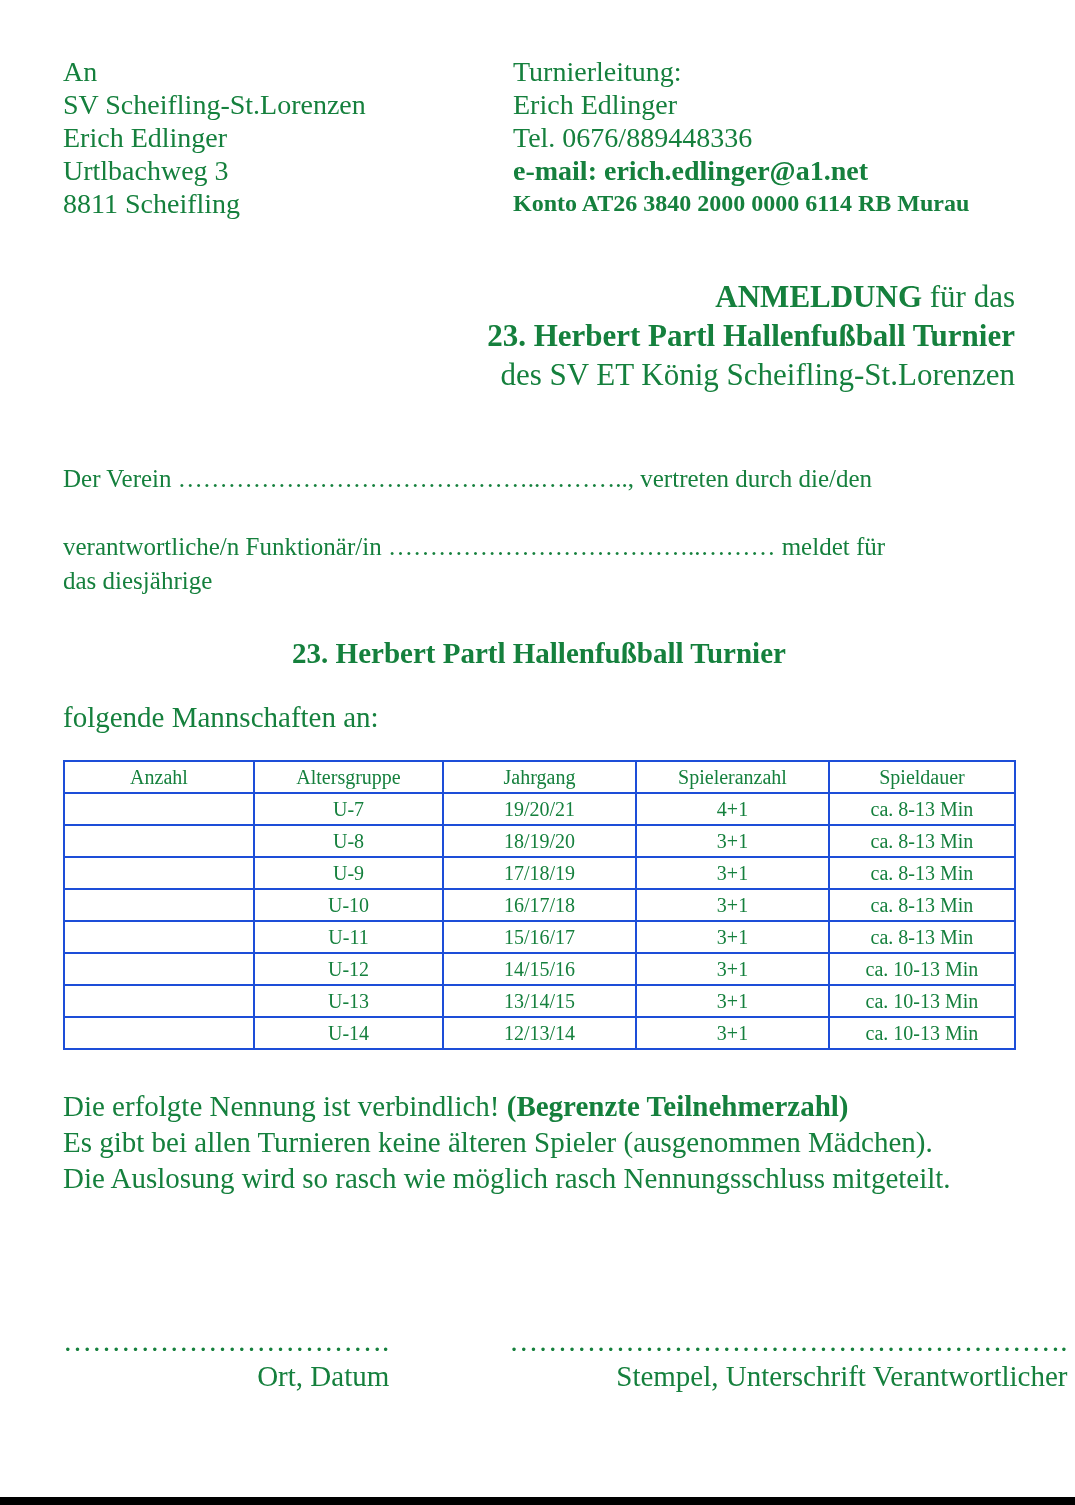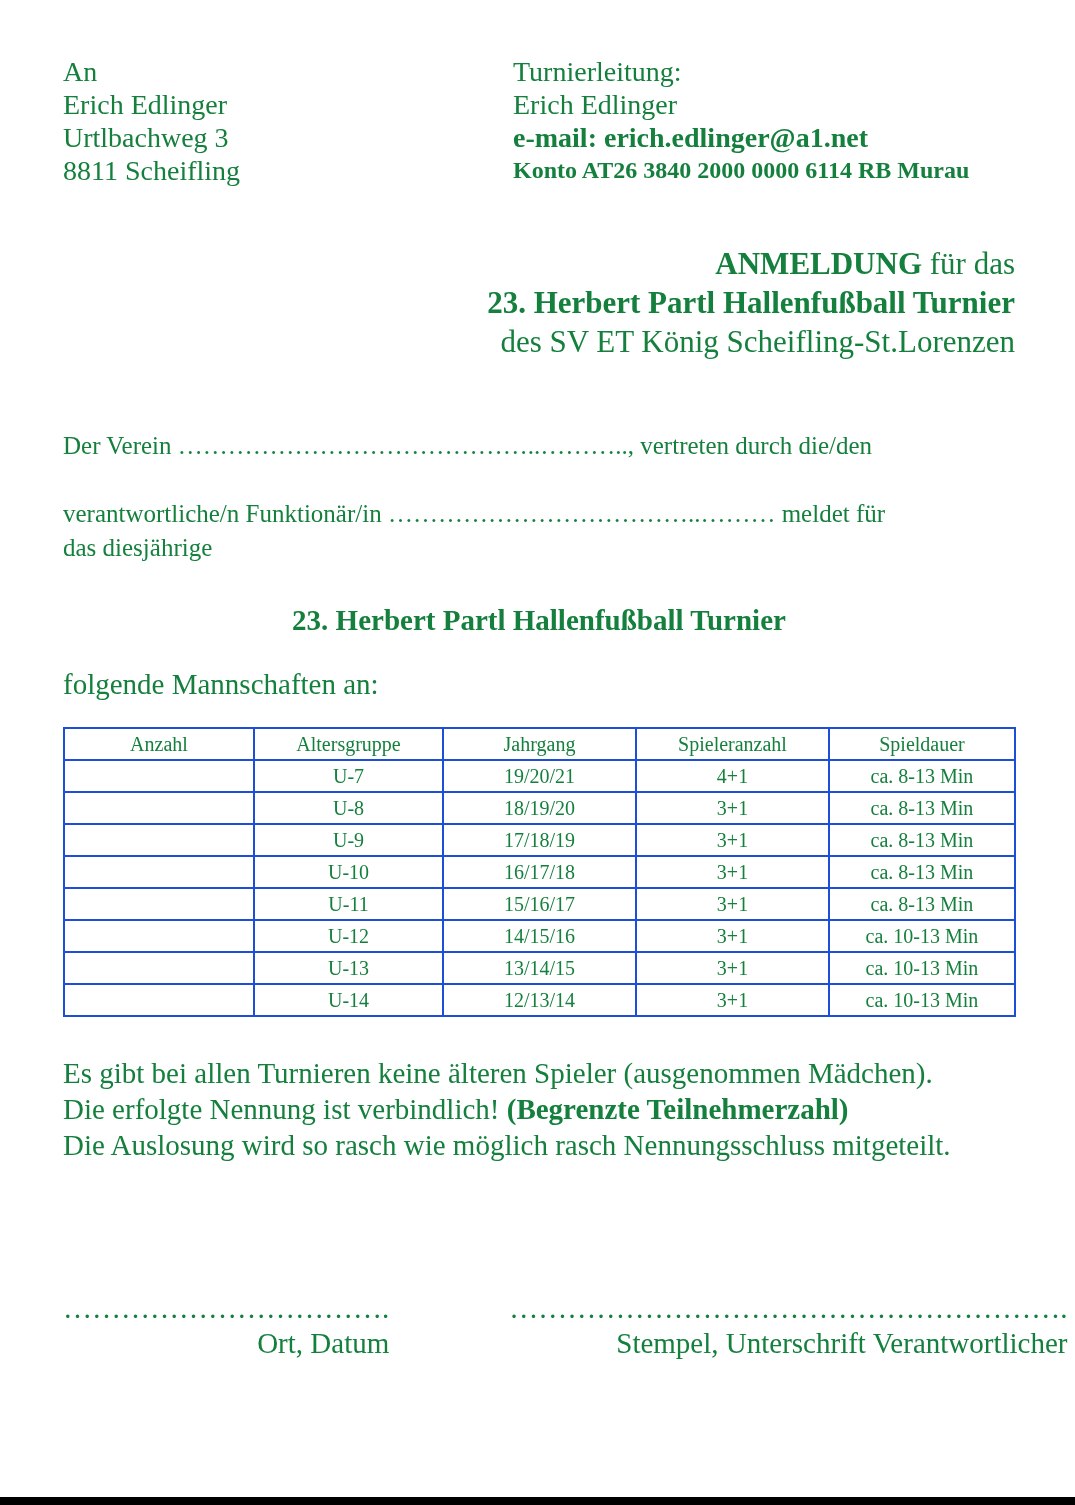--- a/index.html
+++ b/index.html
@@ -77,27 +77,29 @@
   }
 </style>
 </head>
 <body>
 
 <div class="page">
 
   <div class="header-row">
     <div class="addr-block">
       <div class="hline">An</div>
+      <div class="hline">SV Scheifling-St.Lorenzen</div>
       <div class="hline">Erich Edlinger</div>
       <div class="hline">Urtlbachweg 3</div>
       <div class="hline">8811 Scheifling</div>
     </div>
     <div class="contact-block">
       <div class="hline">Turnierleitung:</div>
       <div class="hline">Erich Edlinger</div>
+      <div class="hline">Tel. 0676/889448336</div>
       <div class="hline bold">e-mail: erich.edlinger@a1.net</div>
       <div class="contact-account">Konto AT26 3840 2000 0000 6114 RB Murau</div>
     </div>
   </div>
 
   <div class="title-block">
     <div class="title-line"><span class="bold">ANMELDUNG</span><span> für das</span></div>
     <div class="title-line bold">23. Herbert Partl Hallenfußball Turnier</div>
     <div class="title-line">des SV ET König Scheifling-St.Lorenzen</div>
   </div>
@@ -185,22 +187,22 @@
         <td></td>
         <td>U-14</td>
         <td>12/13/14</td>
         <td>3+1</td>
         <td>ca. 10-13 Min</td>
       </tr>
     </tbody>
   </table>
 
   <div class="notes">
+    <div class="nline"><span>Die erfolgte Nennung ist verbindlich! </span><span class="bold">(Begrenzte Teilnehmerzahl)</span></div>
     <div class="nline">Es gibt bei allen Turnieren keine älteren Spieler (ausgenommen Mädchen).</div>
-    <div class="nline"><span>Die erfolgte Nennung ist verbindlich! </span><span class="bold">(Begrenzte Teilnehmerzahl)</span></div>
     <div class="nline">Die Auslosung wird so rasch wie möglich rasch Nennungsschluss mitgeteilt.</div>
   </div>
 
   <div class="sig-row">
     <div class="sig-left">
       <div class="sig-dots">…………………………….</div>
       <div class="sig-label">Ort, Datum</div>
     </div>
     <div class="sig-right">
       <div class="sig-dots">………………………………………………….</div>

